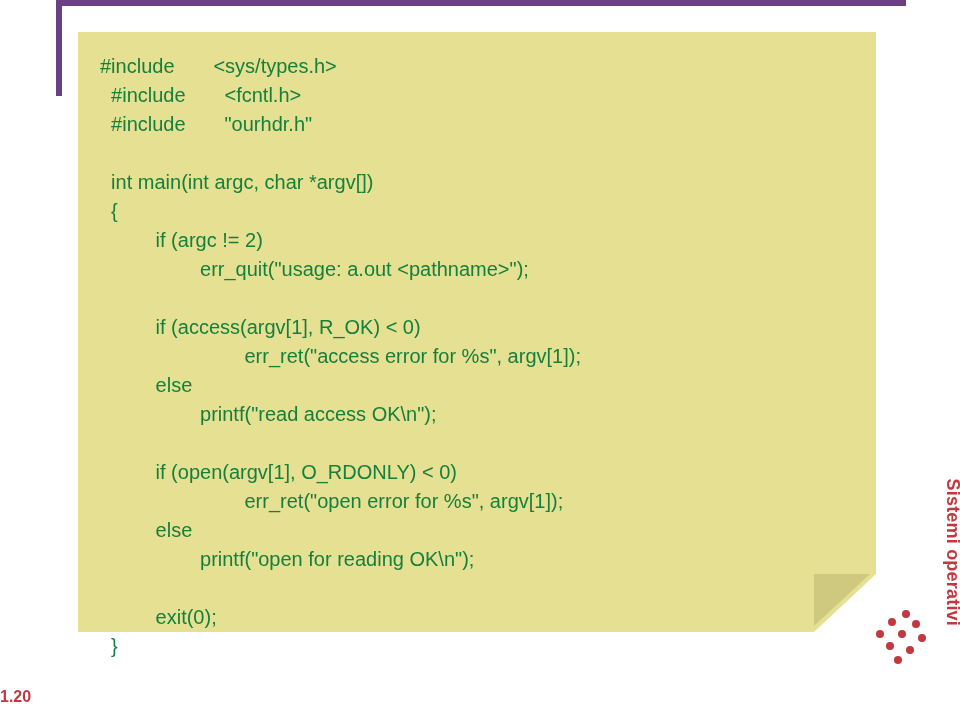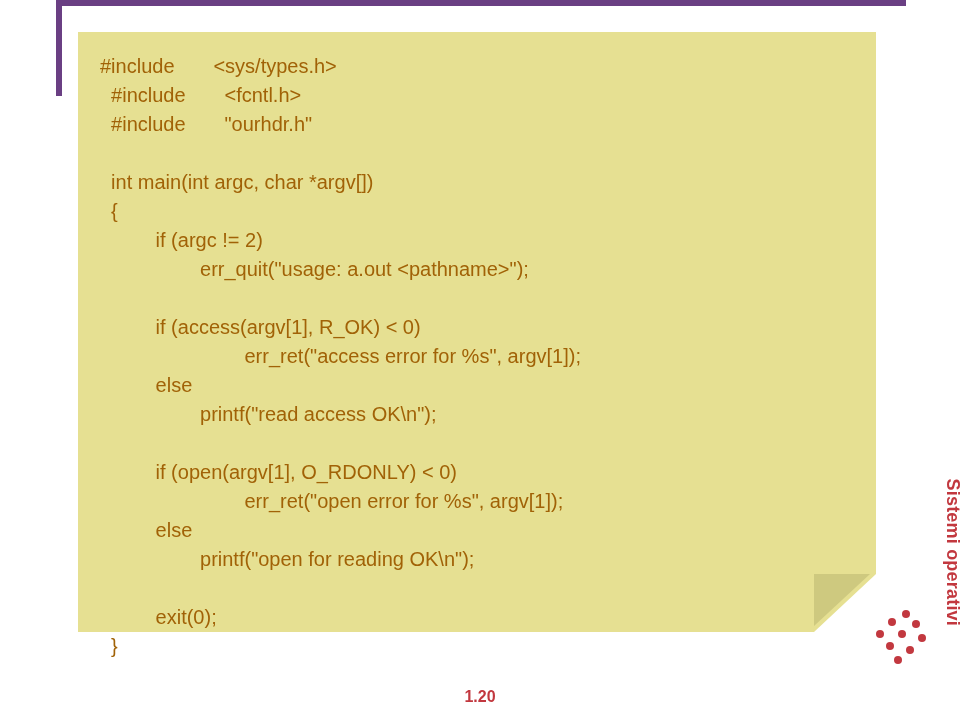--- a/index.html
+++ b/index.html
@@ -63,21 +63,21 @@
     border-width: 52px 56px 0 0;
     border-color: #cec97f transparent transparent transparent;
     transform: translate(-6px,-6px);
   }
   .code {
     font-family: Arial, Helvetica, sans-serif;
     font-size: 20px;
     line-height: 1.45;
     white-space: pre;
     padding: 20px 22px;
-    color: #a16207;
+    color: #15803d;
   }
   .side-label {
     position: absolute;
     right: 18px;
     bottom: 90px;
     transform: rotate(90deg);
     transform-origin: right bottom;
     color: #c2383f;
     font-weight: bold;
     font-size: 18px;
@@ -96,21 +96,21 @@
     width: 8px;
     height: 8px;
     background: #c2383f;
     border-radius: 50%;
   }
   .page-num {
     position: absolute;
     bottom: 10px;
     left: 0;
     width: 960px;
-    text-align: center;
+    text-align: left;
     color: #c2383f;
     font-weight: bold;
     font-size: 16px;
     font-family: Arial, Helvetica, sans-serif;
   }
 </style>
 </head>
 <body>
 
 <div class="frame"></div>

